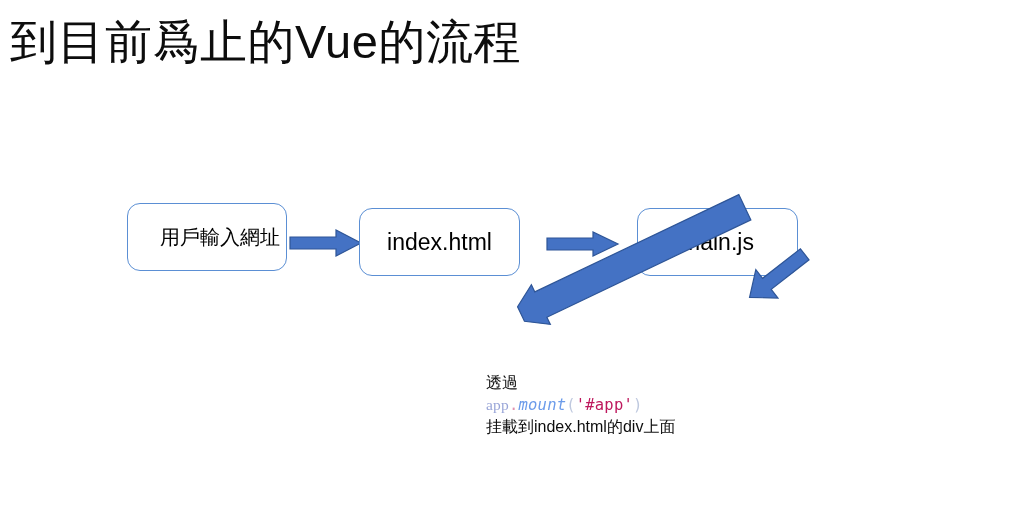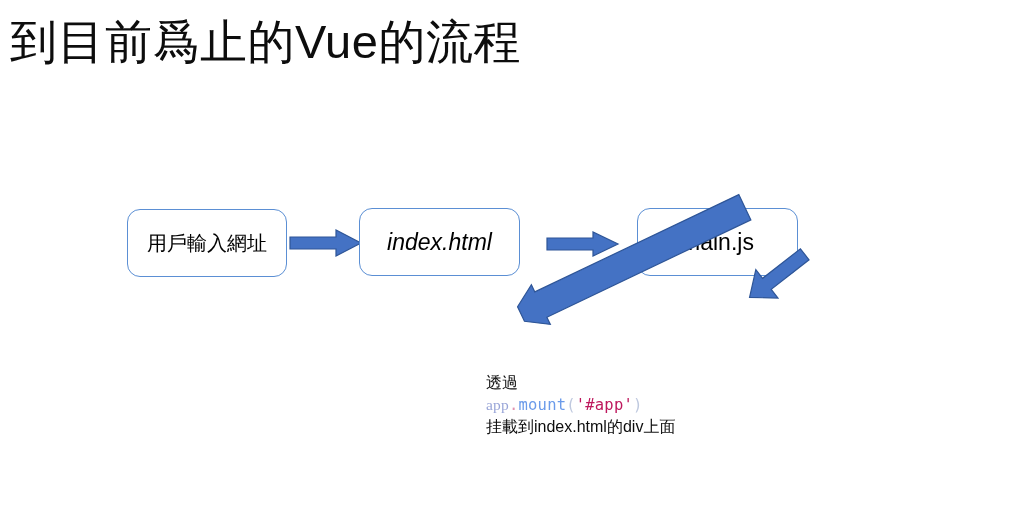--- a/index.html
+++ b/index.html
@@ -48,32 +48,32 @@
     justify-content: center;
     text-align: center;
     color: #000000;
     font-size: 21px;
     line-height: 1.32;
     padding: 2px 6px;
   }
 
   #node-user-url {
     left: 127px;
-    top: 203px;
+    top: 197px;
     width: 160px;
     height: 68px;
     font-size: 20px;
+    text-align: right;
   }
   #node-index-html {
     left: 359px;
     top: 202px;
     width: 161px;
     height: 68px;
     font-size: 23px;
-    font-style: italic;
   }
   #node-main-js {
     left: 637px;
     top: 202px;
     width: 161px;
     height: 68px;
     font-size: 23px;
   }
   #node-appvue-desc {
     left: 763px;
@@ -130,21 +130,21 @@
     white-space: nowrap;
   }
   #annotation .line { display: block; }
   #annotation .code-line {
     font-family: "DejaVu Sans Mono", "Liberation Mono", monospace;
     font-size: 15.5px;
     letter-spacing: 0.2px;
   }
   .tok-obj   { color: #9aa6d8; font-family: Liberation Serif, serif; }
   .tok-dot   { color: #e093b0; }
-  .tok-fn    { color: #6b9bea; }
+  .tok-fn    { color: #6b9bea; font-style: italic; }
   .tok-punct { color: #bfc9df; }
   .tok-str   { color: #be185d; }
 </style>
 </head>
 <body>
 
 <div id="slide">
 
   <div class="slide-title">到目前爲止的Vue的流程</div>
 

